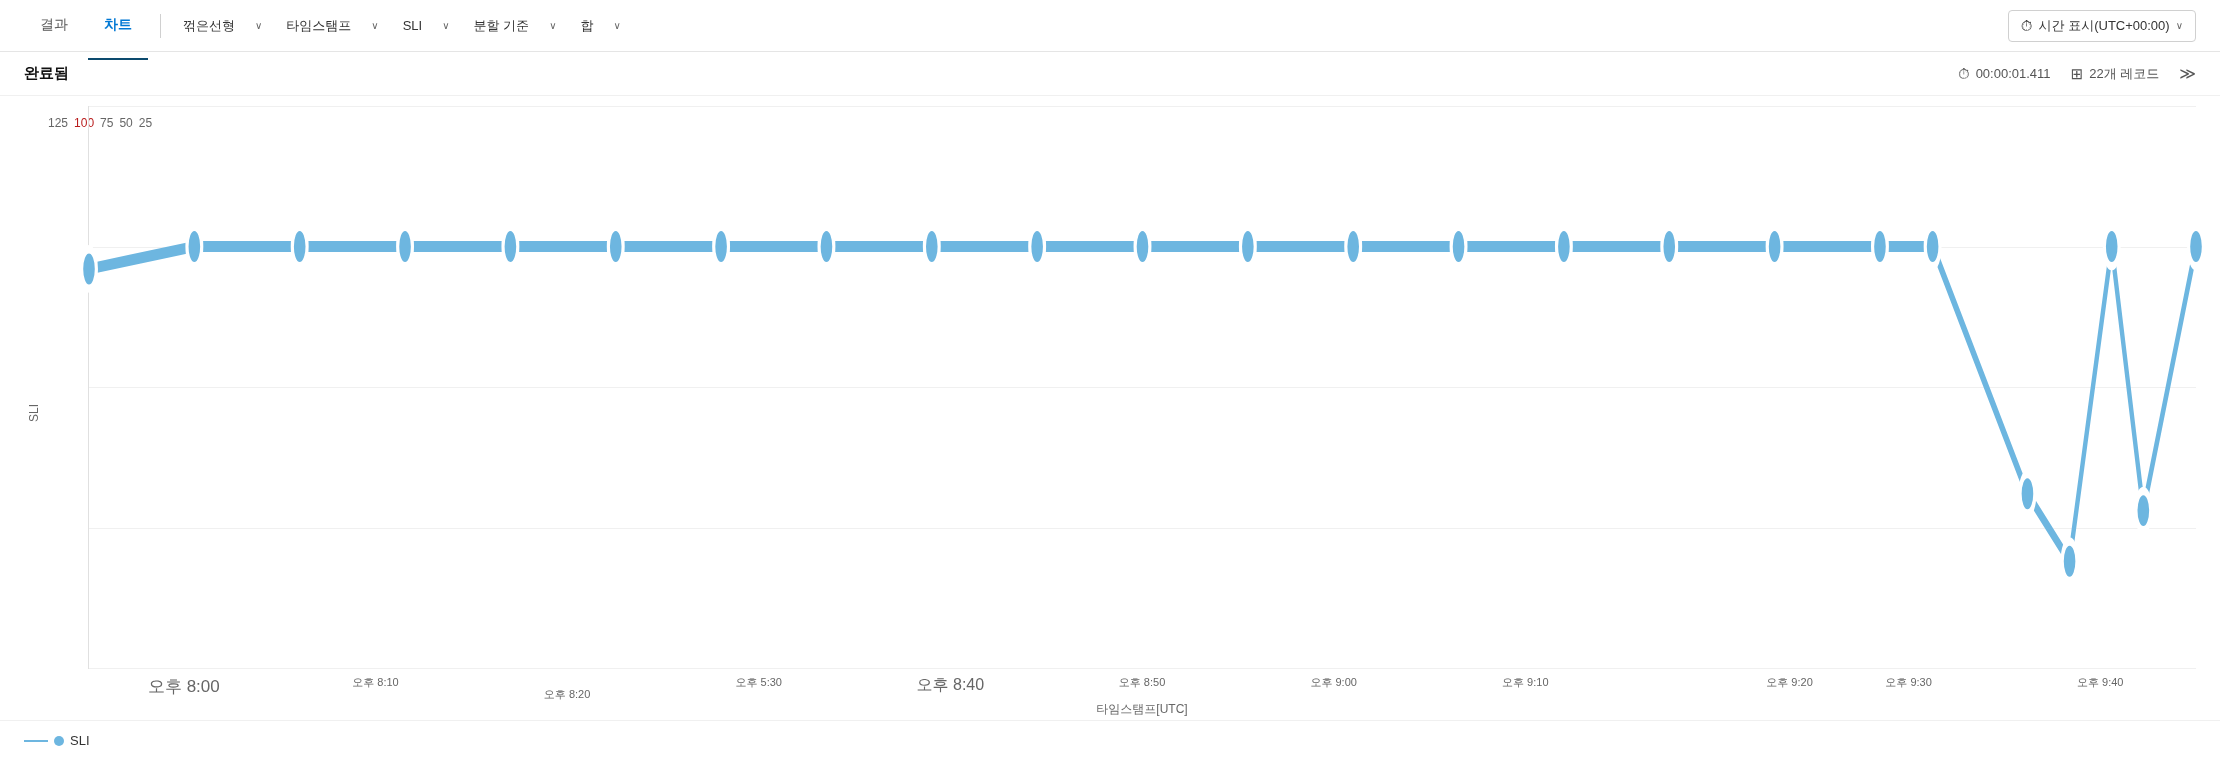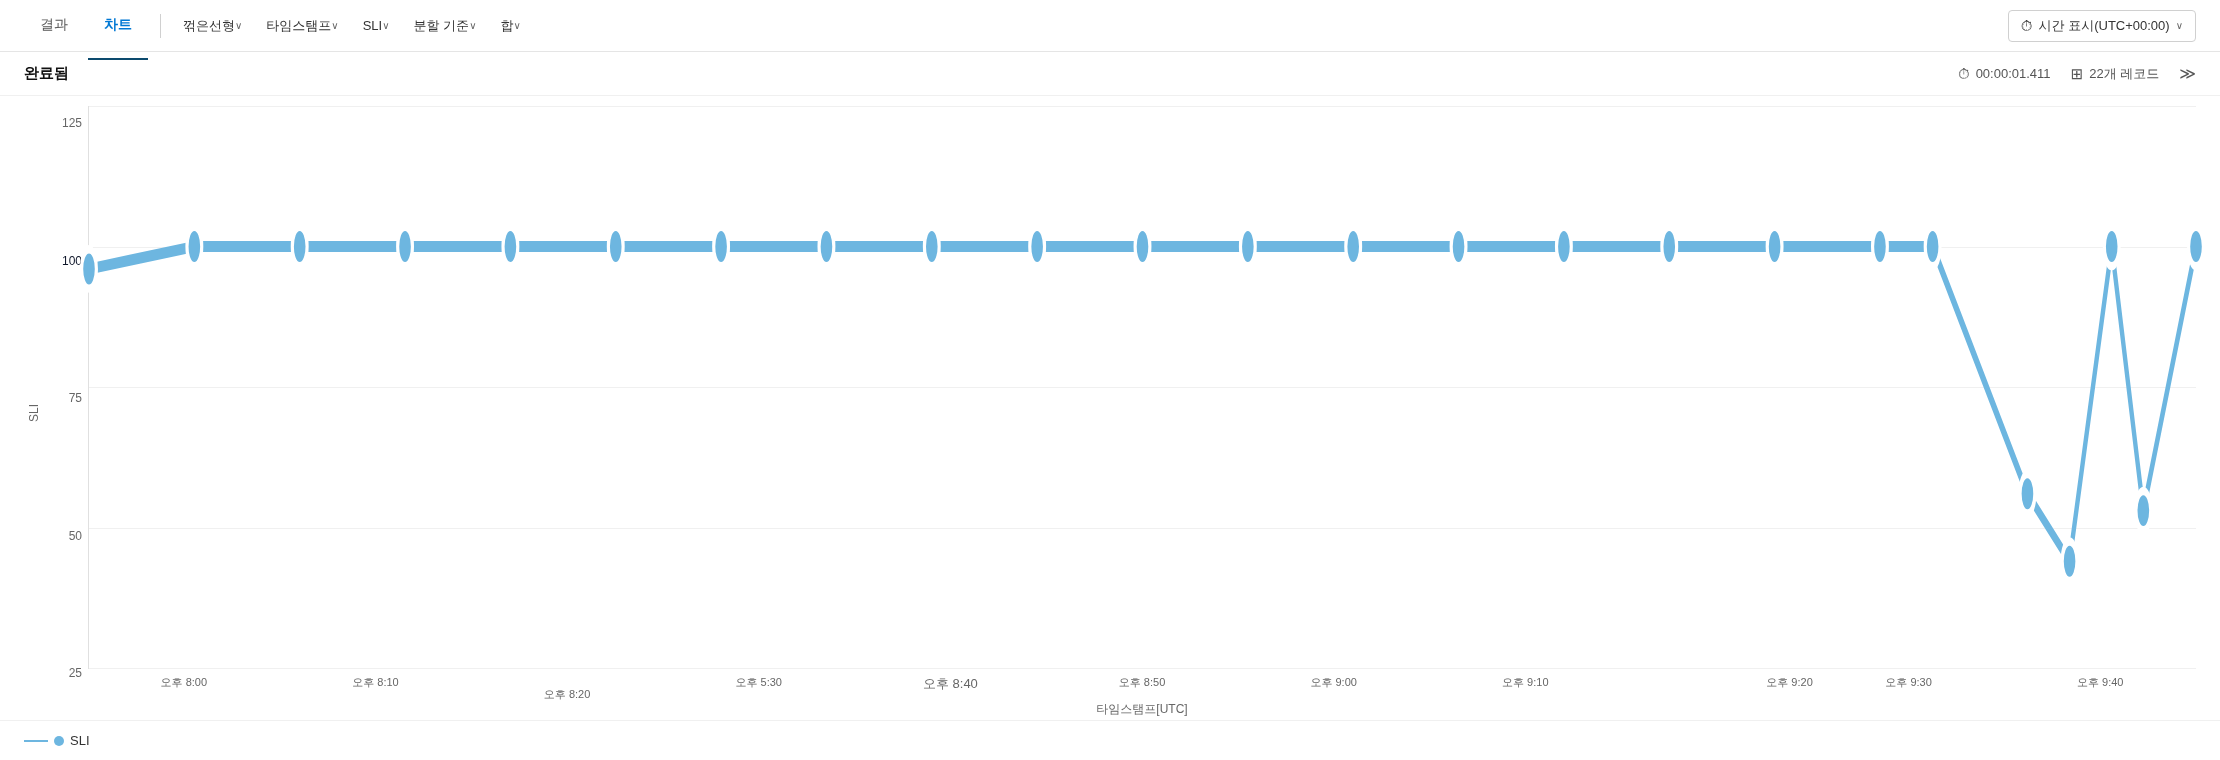--- a/index.html
+++ b/index.html
@@ -39,21 +39,21 @@
     }
     .nav-divider {
       width: 1px;
       height: 24px;
       background: #d0d0d0;
       margin: 0 8px;
     }
     .nav-dropdown {
       display: flex;
       align-items: center;
-      gap: 0;
+      gap: 20px;
       padding: 6px 10px;
       cursor: pointer;
       font-size: 13px;
       color: #333;
       border-radius: 4px;
       text-align: center;
     }
     .chevron {
       font-size: 10px;
       color: #666;
@@ -123,21 +123,21 @@
       display: flex;
       align-items: center;
       justify-content: center;
       width: 20px;
       margin-right: 4px;
     }
 
     .y-axis {
       width: 40px;
       display: flex;
-      flex-direction: column;
+      flex-direction: row;
       justify-content: space-between;
       padding: 10px 0 40px 0;
       text-align: right;
       font-size: 12px;
       color: #666;
     }
 
     .chart-plot {
       flex: 1;
       position: relative;
@@ -267,21 +267,21 @@
   </div>
 </div>
 
 <div class="chart-container">
   <div class="chart-area">
     <div class="y-axis-label">
       <span>SLI</span>
     </div>
     <div class="y-axis" id="y-axis">
     <div style="font-size: 12px; color: rgb(102, 102, 102); text-align: right; padding-right: 6px;">125</div>
-        <div style="font-size: 12px; color: #0f172a; padding-right: 6px;">100</div>
+        <div style="font-size: 12px; color: #b91c1c; padding-right: 6px;">100</div>
         <div style="font-size: 12px; color: rgb(102, 102, 102); text-align: right; padding-right: 6px;">75</div>
         <div style="font-size: 12px; color: rgb(102, 102, 102); text-align: right; padding-right: 6px;">50</div>
         <div style="font-size: 12px; color: rgb(102, 102, 102); text-align: right; padding-right: 6px;">25</div>
       </div>
     <div class="chart-plot">
       <div class="grid-area" id="grid-area">
           <div class="grid-line" style="top: 100%;"></div>
           <div class="grid-line" style="top: 75%;"></div>
           <div class="grid-line" style="top: 50%;"></div>
           <div class="grid-line" style="top: 25%;"></div>
@@ -308,25 +308,25 @@
             <circle cx="850" cy="25" r="3.5" fill="#6db6e0" stroke="#fff" stroke-width="1.5"></circle>
             <circle cx="875" cy="25" r="3.5" fill="#6db6e0" stroke="#fff" stroke-width="1.5"></circle>
             <circle cx="920" cy="69" r="3.5" fill="#6db6e0" stroke="#fff" stroke-width="1.5"></circle>
             <circle cx="940" cy="81" r="3.5" fill="#6db6e0" stroke="#fff" stroke-width="1.5"></circle>
             <circle cx="960" cy="25" r="3.5" fill="#6db6e0" stroke="#fff" stroke-width="1.5"></circle>
             <circle cx="975" cy="72" r="3.5" fill="#6db6e0" stroke="#fff" stroke-width="1.5"></circle>
             <circle cx="1000" cy="25" r="3.5" fill="#6db6e0" stroke="#fff" stroke-width="1.5"></circle>
           </svg>
       </div>
       <div class="x-axis" id="x-axis">
-      <div style="font-size: 11px; color: rgb(102, 102, 102); text-align: center; flex: 1 1 0%;">오후 8:00</div>
+      <div style="font-size: 17px; color: rgb(102, 102, 102); text-align: center; flex: 1 1 0%;">오후 8:00</div>
           <div style="font-size: 11px; color: rgb(102, 102, 102); text-align: center; flex: 1 1 0%;">오후 8:10</div>
           <div style="font-size: 11px; color: rgb(102, 102, 102); text-align: center; flex: 1 1 0%; margin-top: 12px;">오후 8:20</div>
           <div style="font-size: 11px; color: rgb(102, 102, 102); text-align: center; flex: 1 1 0%;">오후 5:30</div>
-          <div style="font-size: 13px; color: rgb(102, 102, 102); text-align: center; flex: 1 1 0%;">오후 8:40</div>
+          <div style="font-size: 16px; color: rgb(102, 102, 102); text-align: center; flex: 1 1 0%;">오후 8:40</div>
           <div style="font-size: 11px; color: rgb(102, 102, 102); text-align: center; flex: 1 1 0%;">오후 8:50</div>
           <div style="font-size: 11px; color: rgb(102, 102, 102); text-align: center; flex: 1 1 0%;">오후 9:00</div>
           <div style="font-size: 11px; color: rgb(102, 102, 102); text-align: center; flex: 1 1 0%;">오후 9:10</div>
           <div style="font-size: 11px; color: rgb(102, 102, 102); text-align: right; flex: 1 1 0%;">오후 9:20</div>
           <div style="font-size: 11px; color: rgb(102, 102, 102); text-align: center; flex: 1 1 0%;">오후 9:30</div>
           <div style="font-size: 11px; color: rgb(102, 102, 102); text-align: center; flex: 1 1 0%;">오후 9:40</div>
         </div>
       <div class="x-axis-title">
         <span>타임스탬프[UTC]</span>
       </div>

